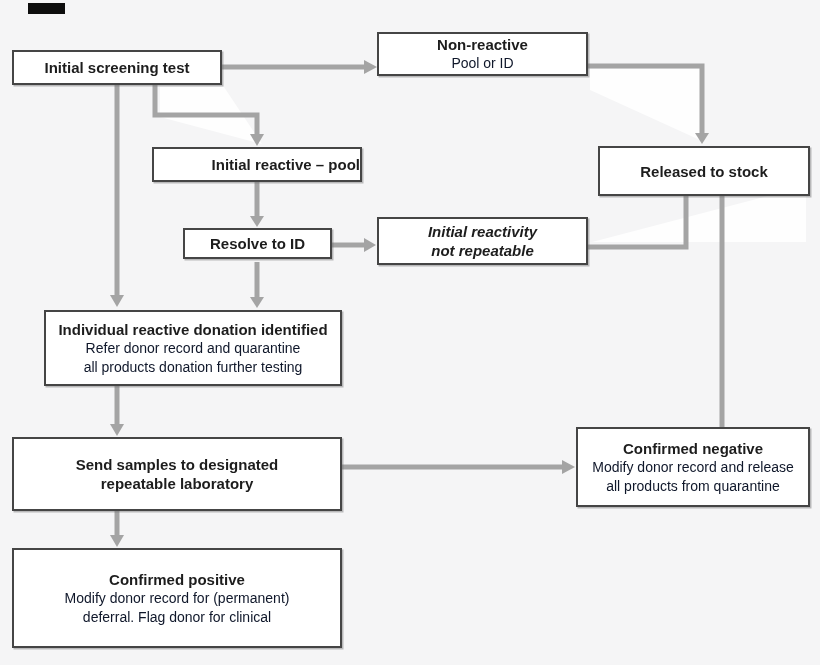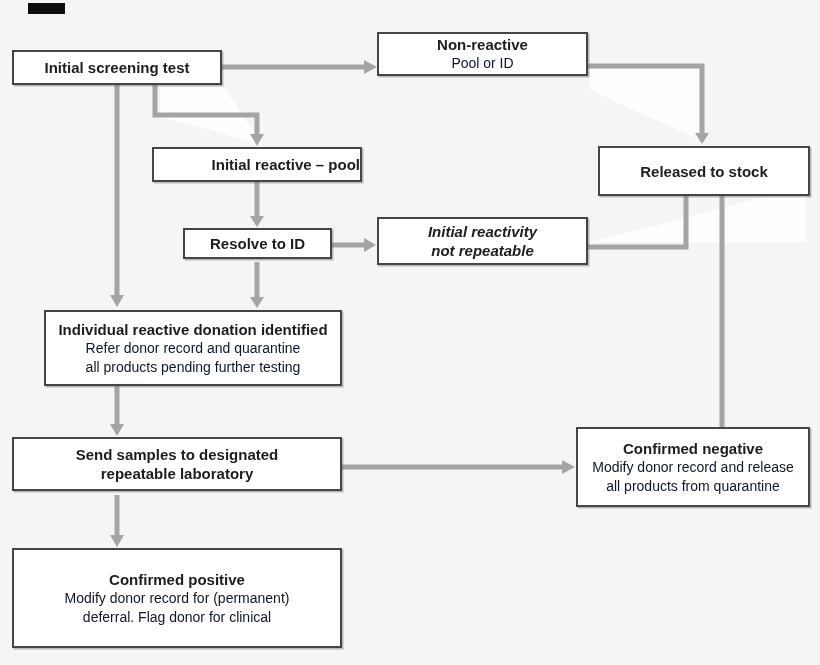--- a/index.html
+++ b/index.html
@@ -26,21 +26,21 @@
   }
   .node .t{font-size:15px;font-weight:bold;line-height:19px;}
   .node .b{font-size:14px;font-weight:normal;line-height:19px;color:#0f172a;}
   #n-initial-screening{left:12px;top:50px;width:210px;height:35px;}
   #n-non-reactive{left:377px;top:32px;width:211px;height:44px;}
   #n-initial-reactive-pool{left:152px;top:147px;width:210px;height:35px;align-items:flex-end;}
   #n-released-to-stock{left:598px;top:146px;width:212px;height:50px;align-items:center;}
   #n-resolve-to-id{left:183px;top:228px;width:149px;height:31px;}
   #n-initial-reactivity{left:377px;top:217px;width:211px;height:48px;font-style:italic;}
   #n-individual-reactive{left:12px;top:310px;width:298px;height:76px;margin-left:32px;}
-  #n-send-samples{left:12px;top:437px;width:330px;height:54px;}
+  #n-send-samples{left:12px;top:437px;width:330px;height:74px;}
   #n-confirmed-negative{left:576px;top:427px;width:234px;height:80px;}
   #n-confirmed-positive{left:12px;top:548px;width:330px;height:100px;align-items:center;}
   #top-left-mark{position:absolute;left:28px;top:3px;width:37px;height:11px;background:#0d0d0d;}
 </style>
 </head>
 <body>
 
 <div id="canvas">
 
   <div id="top-left-mark"></div>
@@ -136,21 +136,21 @@
   </div>
 
   <div class="node" id="n-initial-reactivity">
     <div class="t">Initial reactivity</div>
     <div class="t">not repeatable</div>
   </div>
 
   <div class="node" id="n-individual-reactive">
     <div class="t">Individual reactive donation identified</div>
     <div class="b">Refer donor record and quarantine</div>
-    <div class="b">all products pending further testing</div>
+    <div class="b">all products donation further testing</div>
   </div>
 
   <div class="node" id="n-send-samples">
     <div class="t">Send samples to designated</div>
     <div class="t">repeatable laboratory</div>
   </div>
 
   <div class="node" id="n-confirmed-negative">
     <div class="t">Confirmed negative</div>
     <div class="b">Modify donor record and release</div>

